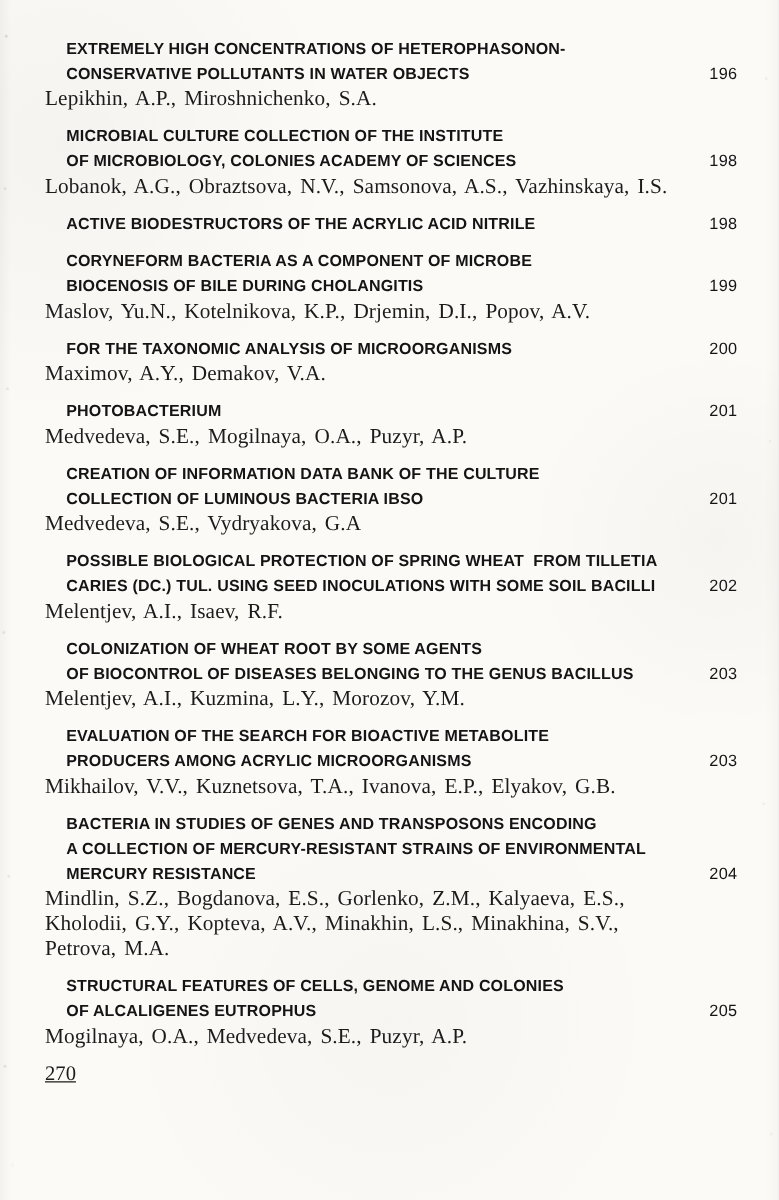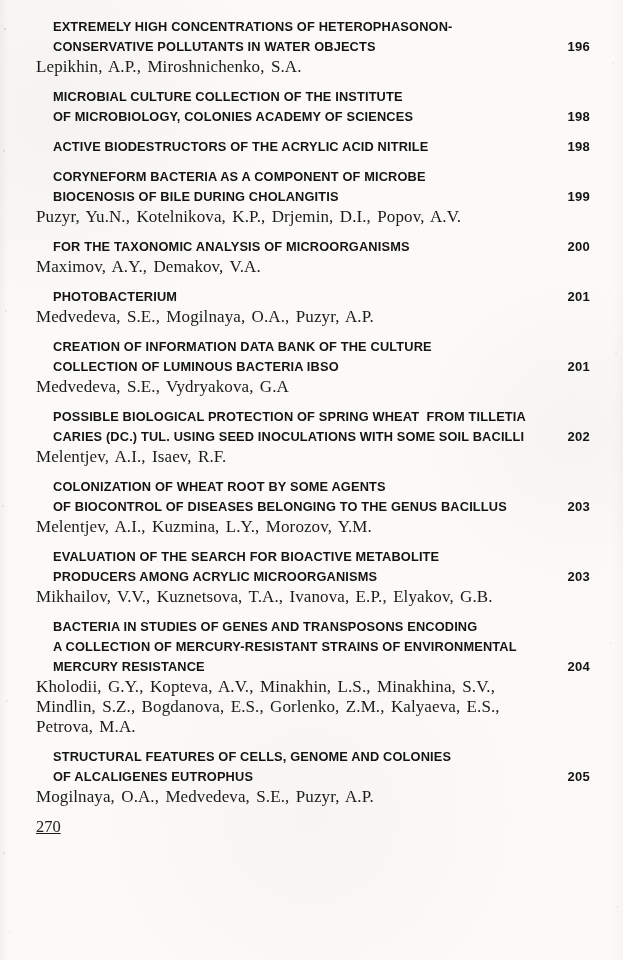--- a/index.html
+++ b/index.html
@@ -36,21 +36,21 @@
       6px 700px 1px rgba(0,0,0,.10),
       3px 852px 1px rgba(0,0,0,.13),
       9px 931px 2px rgba(0,0,0,.07),
       612px 62px 1px rgba(0,0,0,.07),
       615px 352px 1px rgba(0,0,0,.06),
       610px 642px 1px rgba(0,0,0,.07),
       616px 906px 1px rgba(0,0,0,.06);
   }
   .content {
     position: relative;
-    padding: 17px 33px 0 36px;
+    padding: 29px 33px 0 36px;
   }
   .entry {
     margin: 0 0 10px 0;
   }
   .title-row {
     display: flex;
     justify-content: space-between;
     align-items: baseline;
     padding-left: 17px;
     line-height: 20px;
@@ -60,21 +60,21 @@
     font-weight: 700;
     font-size: 12.8px;
     letter-spacing: 0.15px;
     white-space: pre;
     color: #141414;
   }
   .pageno {
     flex: 0 0 auto;
     margin-left: 10px;
     font-family: "Liberation Sans", sans-serif;
-    font-weight: 700;
+    font-weight: 400;
     font-size: 13px;
     letter-spacing: 0.3px;
     color: #141414;
   }
   .author-line {
     font-family: "Liberation Serif", serif;
     font-size: 17px;
     line-height: 20px;
     word-spacing: 2px;
     letter-spacing: 0.1px;
@@ -114,20 +114,23 @@
   <section class="entry">
     <div class="title">
           <div class="title-row">
             <span class="title-text">MICROBIAL CULTURE COLLECTION OF THE INSTITUTE</span>
           </div>
           <div class="title-row">
             <span class="title-text">OF MICROBIOLOGY, COLONIES ACADEMY OF SCIENCES</span>
             <span class="pageno">198</span>
           </div>
         </div>
+    <div class="authors">
+          <div class="author-line">Lobanok, A.G., Obraztsova, N.V., Samsonova, A.S., Vazhinskaya, I.S.</div>
+        </div>
   </section>
 
   <section class="entry">
     <div class="title">
           <div class="title-row">
             <span class="title-text">ACTIVE BIODESTRUCTORS OF THE ACRYLIC ACID NITRILE</span>
             <span class="pageno">198</span>
           </div>
         </div>
   </section>
@@ -136,21 +139,21 @@
     <div class="title">
           <div class="title-row">
             <span class="title-text">CORYNEFORM BACTERIA AS A COMPONENT OF MICROBE</span>
           </div>
           <div class="title-row">
             <span class="title-text">BIOCENOSIS OF BILE DURING CHOLANGITIS</span>
             <span class="pageno">199</span>
           </div>
         </div>
     <div class="authors">
-          <div class="author-line">Puzyr, Yu.N., Kotelnikova, K.P., Drjemin, D.I., Popov, A.V.</div>
+          <div class="author-line">Maslov, Yu.N., Kotelnikova, K.P., Drjemin, D.I., Popov, A.V.</div>
         </div>
   </section>
 
   <section class="entry">
     <div class="title">
           <div class="title-row">
             <span class="title-text">FOR THE TAXONOMIC ANALYSIS OF MICROORGANISMS</span>
             <span class="pageno">200</span>
           </div>
         </div>
@@ -238,22 +241,22 @@
           </div>
           <div class="title-row">
             <span class="title-text">A COLLECTION OF MERCURY-RESISTANT STRAINS OF ENVIRONMENTAL</span>
           </div>
           <div class="title-row">
             <span class="title-text">MERCURY RESISTANCE</span>
             <span class="pageno">204</span>
           </div>
         </div>
     <div class="authors">
+          <div class="author-line">Mindlin, S.Z., Bogdanova, E.S., Gorlenko, Z.M., Kalyaeva, E.S.,</div>
           <div class="author-line">Kholodii, G.Y., Kopteva, A.V., Minakhin, L.S., Minakhina, S.V.,</div>
-          <div class="author-line">Mindlin, S.Z., Bogdanova, E.S., Gorlenko, Z.M., Kalyaeva, E.S.,</div>
           <div class="author-line">Petrova, M.A.</div>
         </div>
   </section>
 
   <section class="entry">
     <div class="title">
           <div class="title-row">
             <span class="title-text">STRUCTURAL FEATURES OF CELLS, GENOME AND COLONIES</span>
           </div>
           <div class="title-row">

